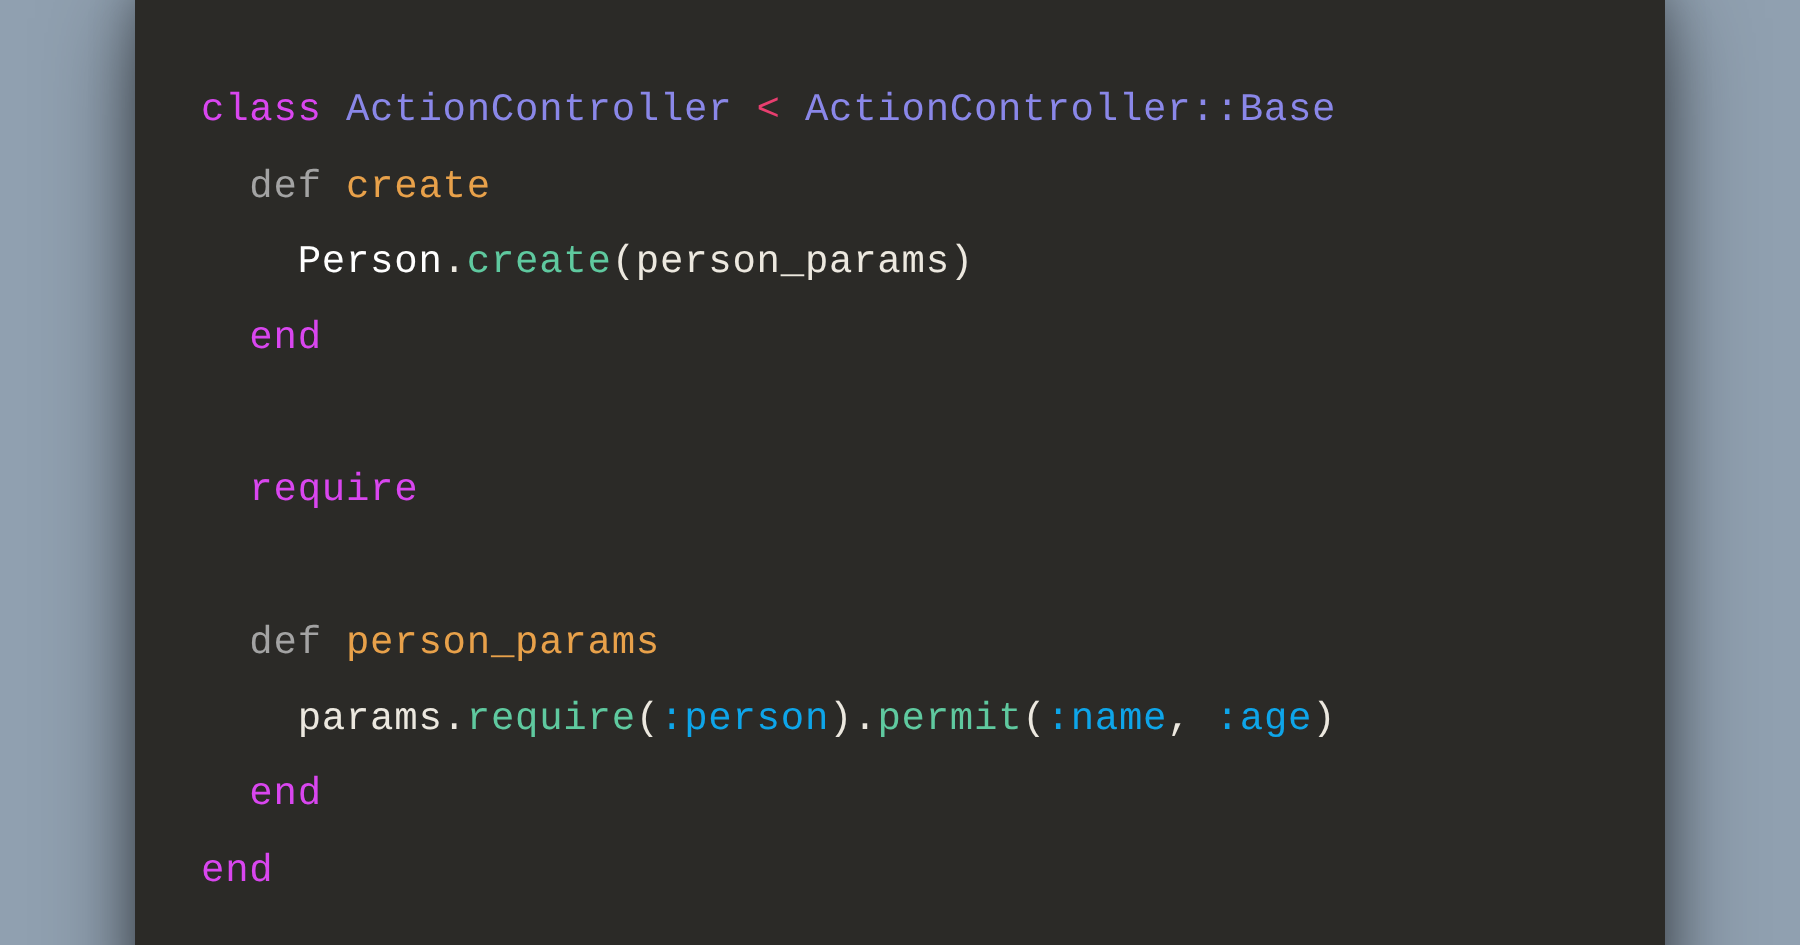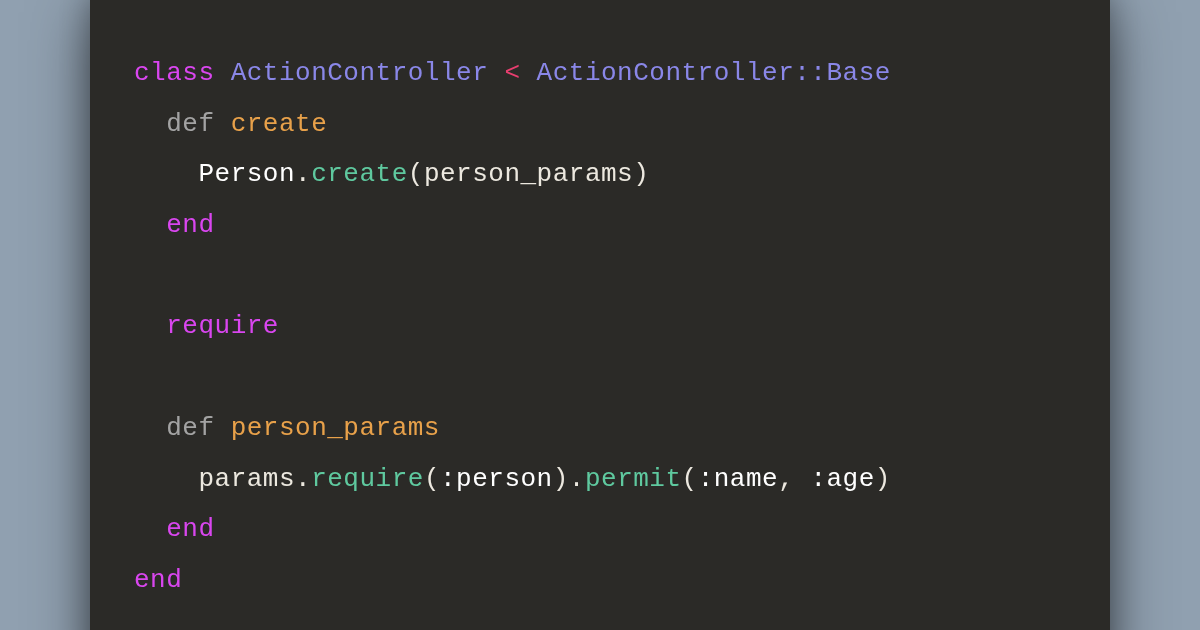--- a/index.html
+++ b/index.html
@@ -30,21 +30,21 @@
     }
     .tk-kw { color: #d946ef; margin-top: 48px; }
     .tk-class { color: #8a87e8; }
     .tk-op { color: #e83e6f; }
     .tk-def { color: #a3a3a3; }
     .tk-method { color: #e8a14a; }
     .tk-const { color: #ffffff; }
     .tk-call { color: #5fc99f; }
     .tk-plain { color: #ece8df; }
     .tk-punc { color: #ece8df; }
-    .tk-sym { color: #ffffff; }
+    .tk-sym { color: #0ea5e9; }
   </style>
 </head>
 <body>
 
 <div class="code-window">
   <div class="code-block"><span><span class="tk-kw">class</span><span class="tk-plain"> </span><span class="tk-class">ActionController</span><span class="tk-plain"> </span><span class="tk-op">&lt;</span><span class="tk-plain"> </span><span class="tk-class">ActionController::Base</span></span>
 <span><span>  </span><span class="tk-def">def</span><span class="tk-plain"> </span><span class="tk-method">create</span></span>
 <span><span>    </span><span class="tk-const">Person</span><span class="tk-punc">.</span><span class="tk-call">create</span><span class="tk-punc">(</span><span class="tk-plain">person_params</span><span class="tk-punc">)</span></span>
 <span><span>  </span><span class="tk-kw">end</span></span>
 <span> </span>

